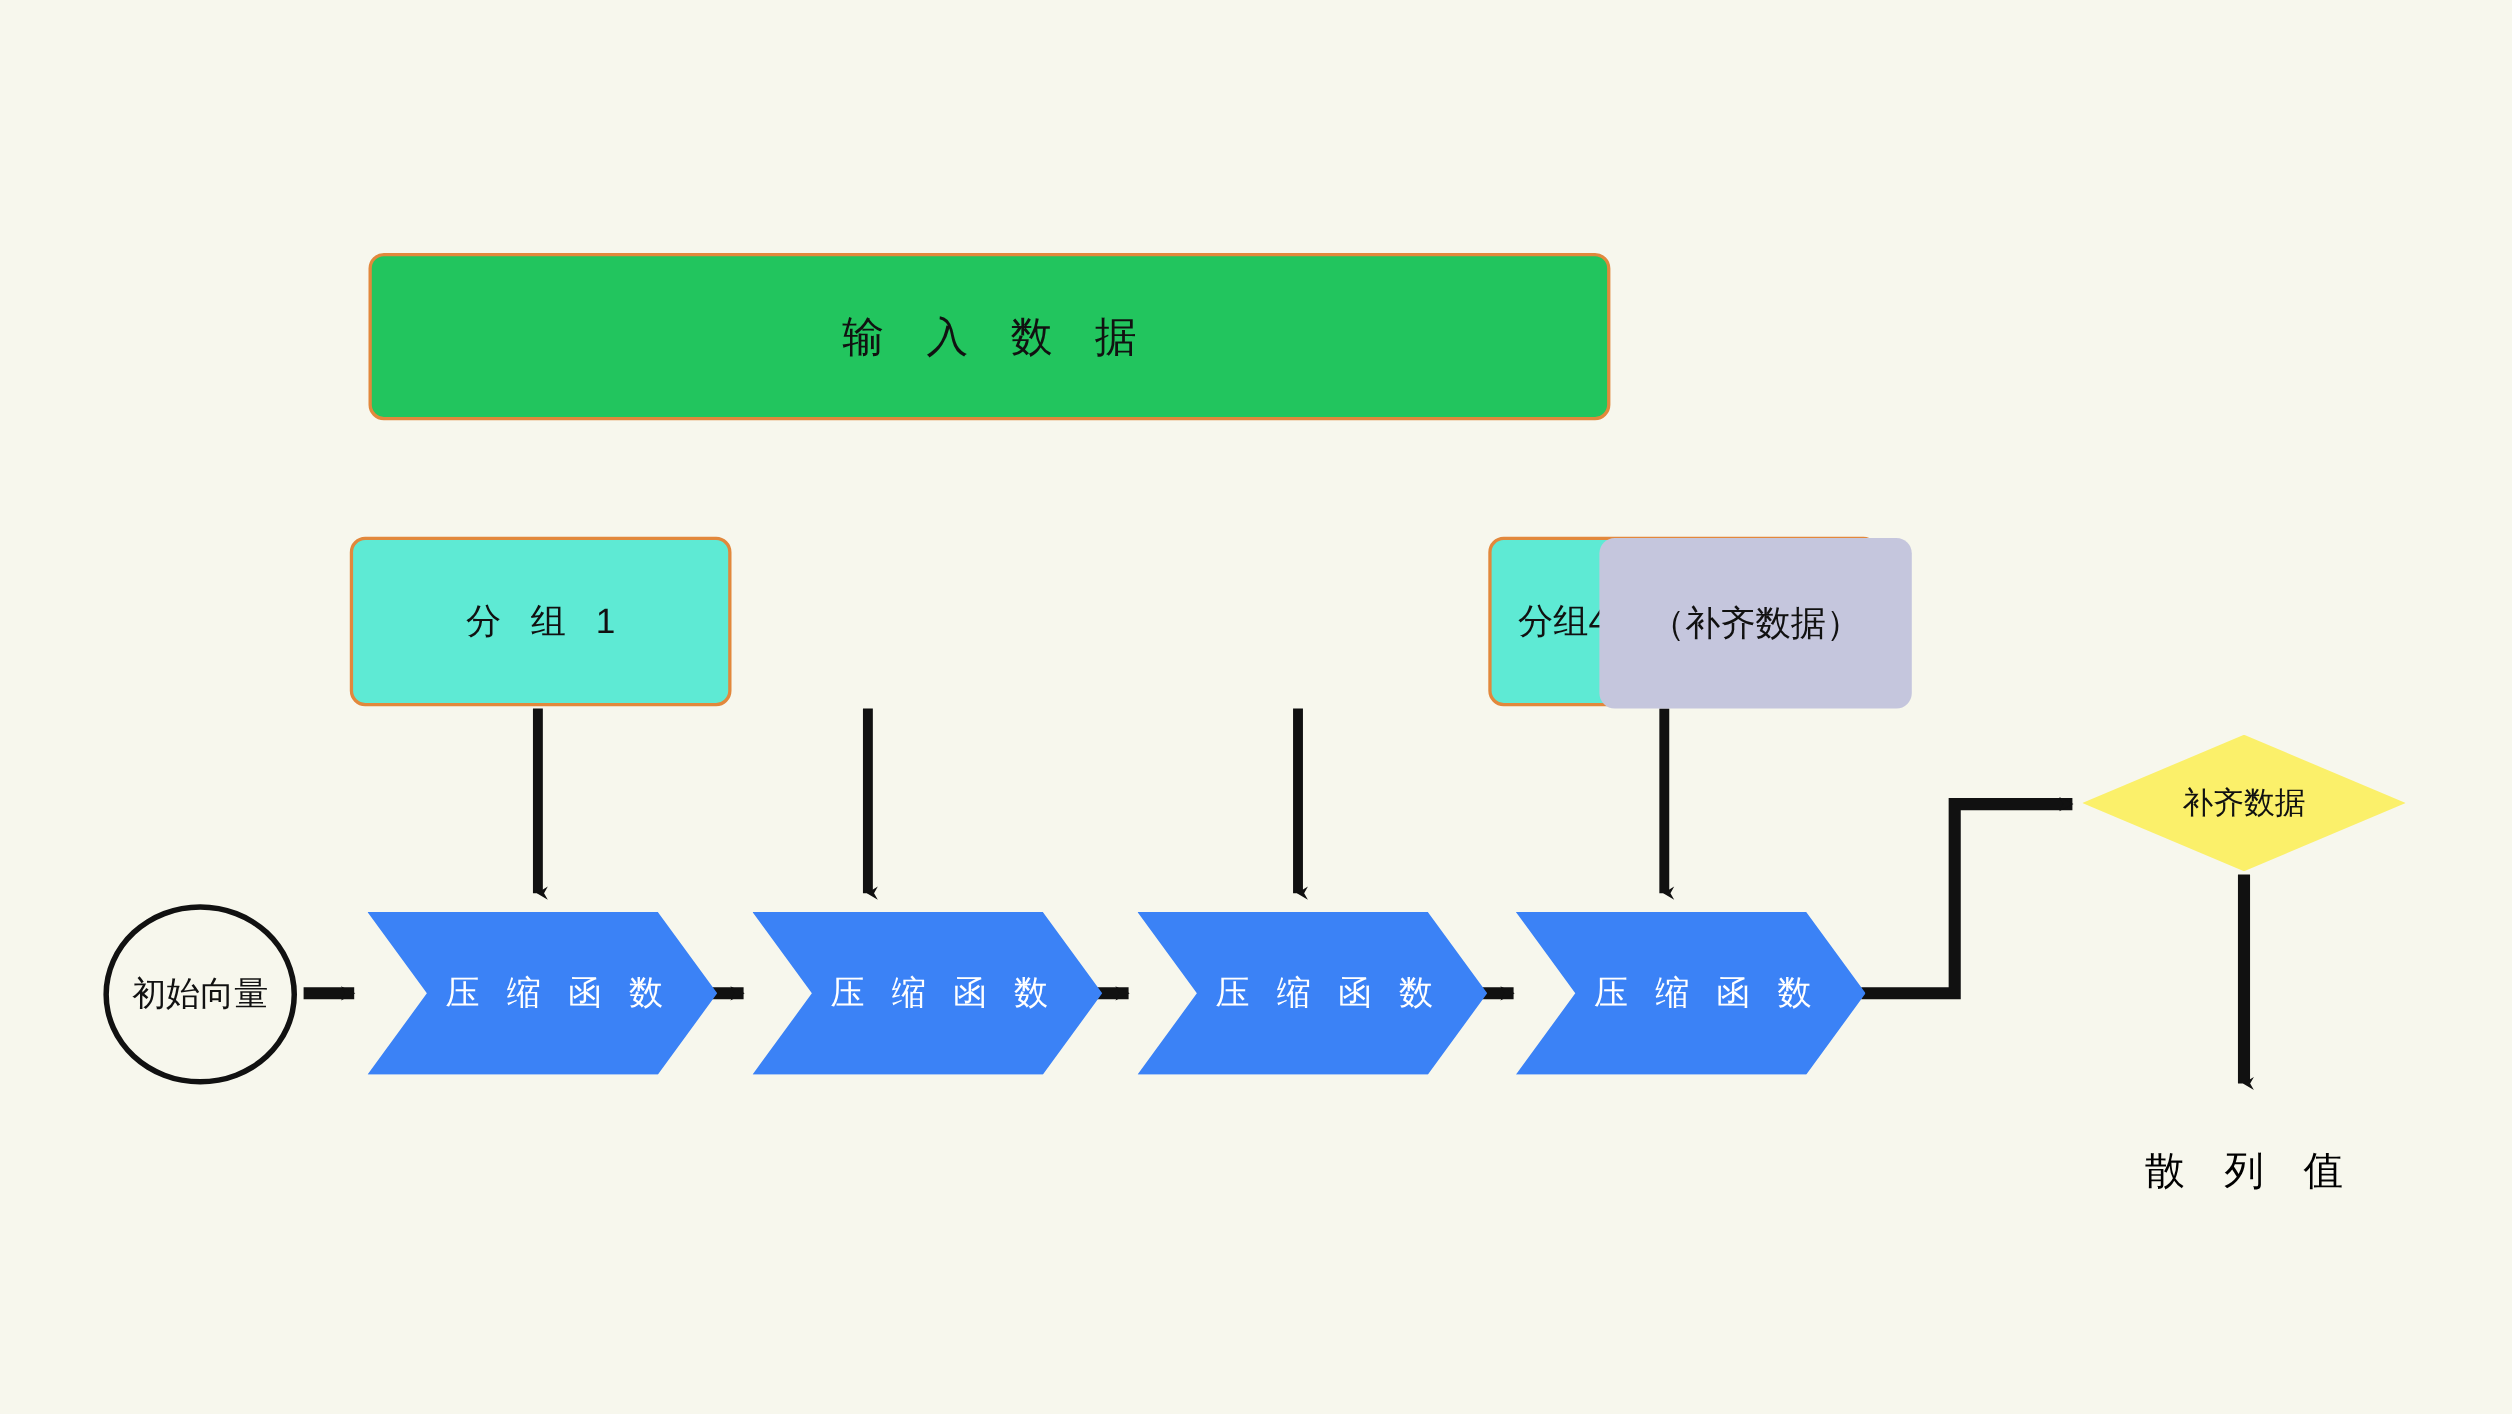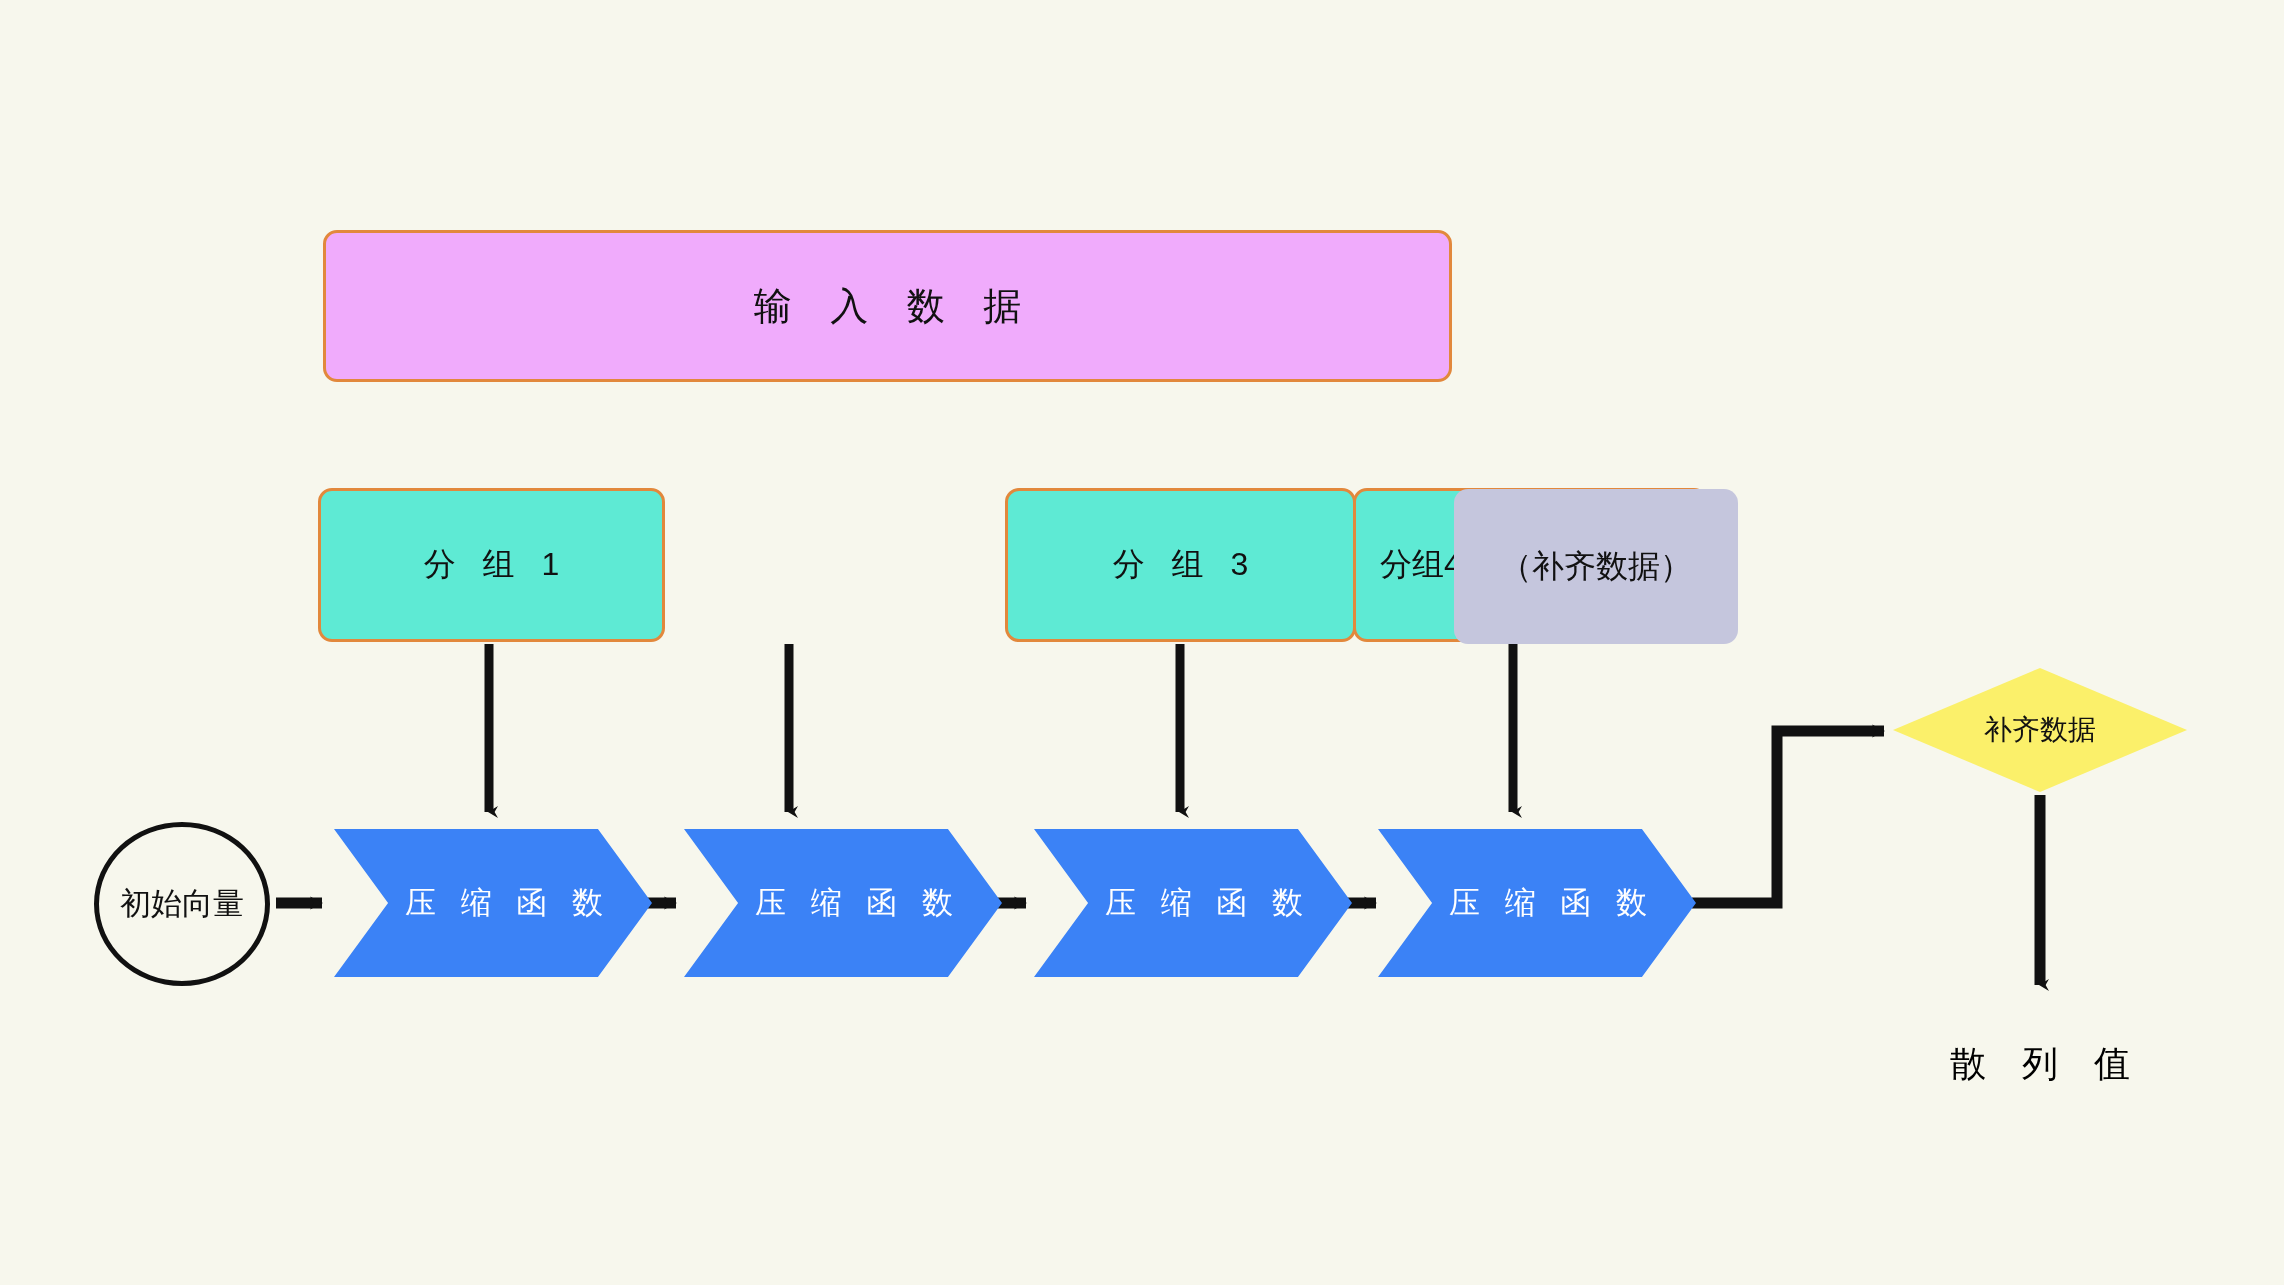--- a/index.html
+++ b/index.html
@@ -14,25 +14,25 @@
     position: relative;
     width: 2284px;
     height: 1285px;
     background: #f7f7ed;
     overflow: hidden;
   }
   .abs { position: absolute; }
 
   
   #input-box {
-    left: 323px;
+    left: 335px;
     top: 230px;
     width: 1129px;
     height: 152px;
-    background: #f0abfc;
+    background: #22c55e;
     border: 3px solid #e2883c;
     border-radius: 14px;
     box-sizing: border-box;
     display: flex;
     align-items: center;
     justify-content: center;
   }
   #input-box .label {
     font-size: 38px;
     color: #111111;
@@ -201,23 +201,20 @@
     <line x1="2040" y1="795" x2="2040" y2="985" stroke="#111111" stroke-width="11" marker-end="url(#arrowDown)"></line>
   </svg>
 
   <div id="input-box" class="abs">
     <span class="label">输 入 数 据</span>
   </div>
 
   <div class="group-box abs" style="left:318px;  width:347px;">
     <span class="label">分 组 1</span>
   </div>
-  <div class="group-box abs" style="left:1005px; width:351px;">
-    <span class="label">分 组 3</span>
-  </div>
   <div class="group-box abs tight" style="left:1353px; width:355px; justify-content:flex-start; padding-left:24px;">
     <span class="label">分组4</span>
   </div>
 
   <div id="init-circle" class="abs">
     <span class="label">初始向量</span>
   </div>
 
   <div id="padding-box" class="abs">
     <span class="label">（补齐数据）</span>

